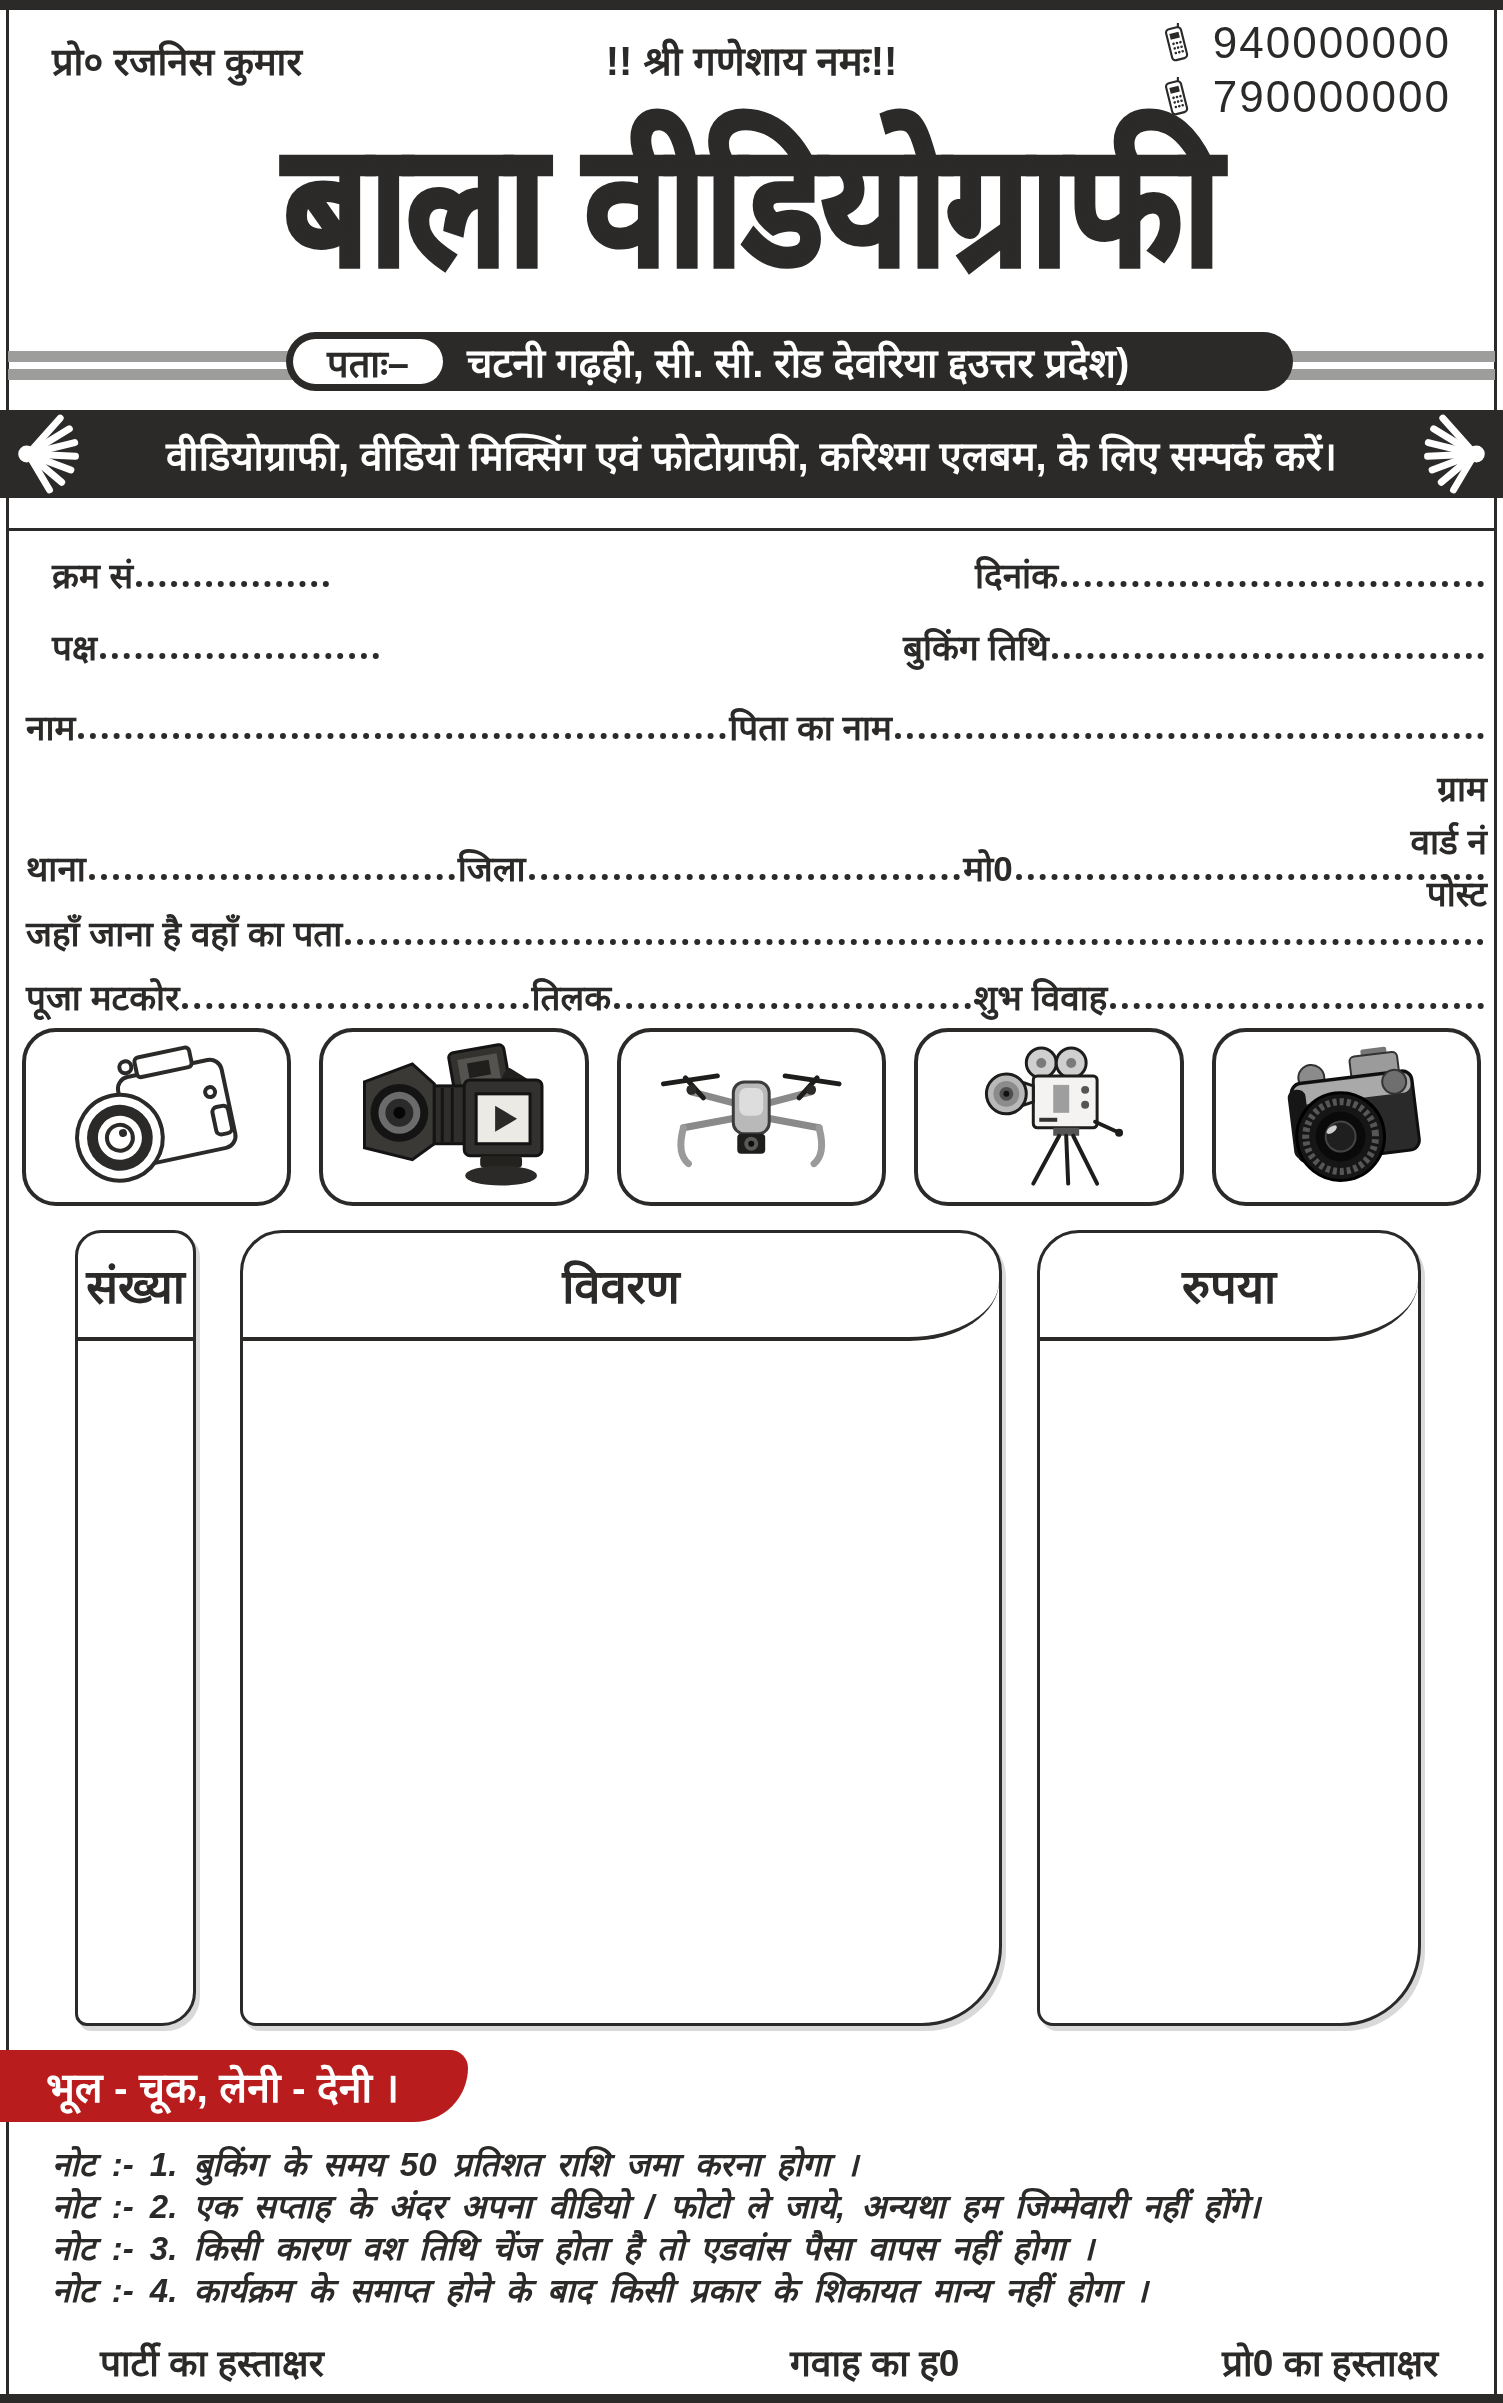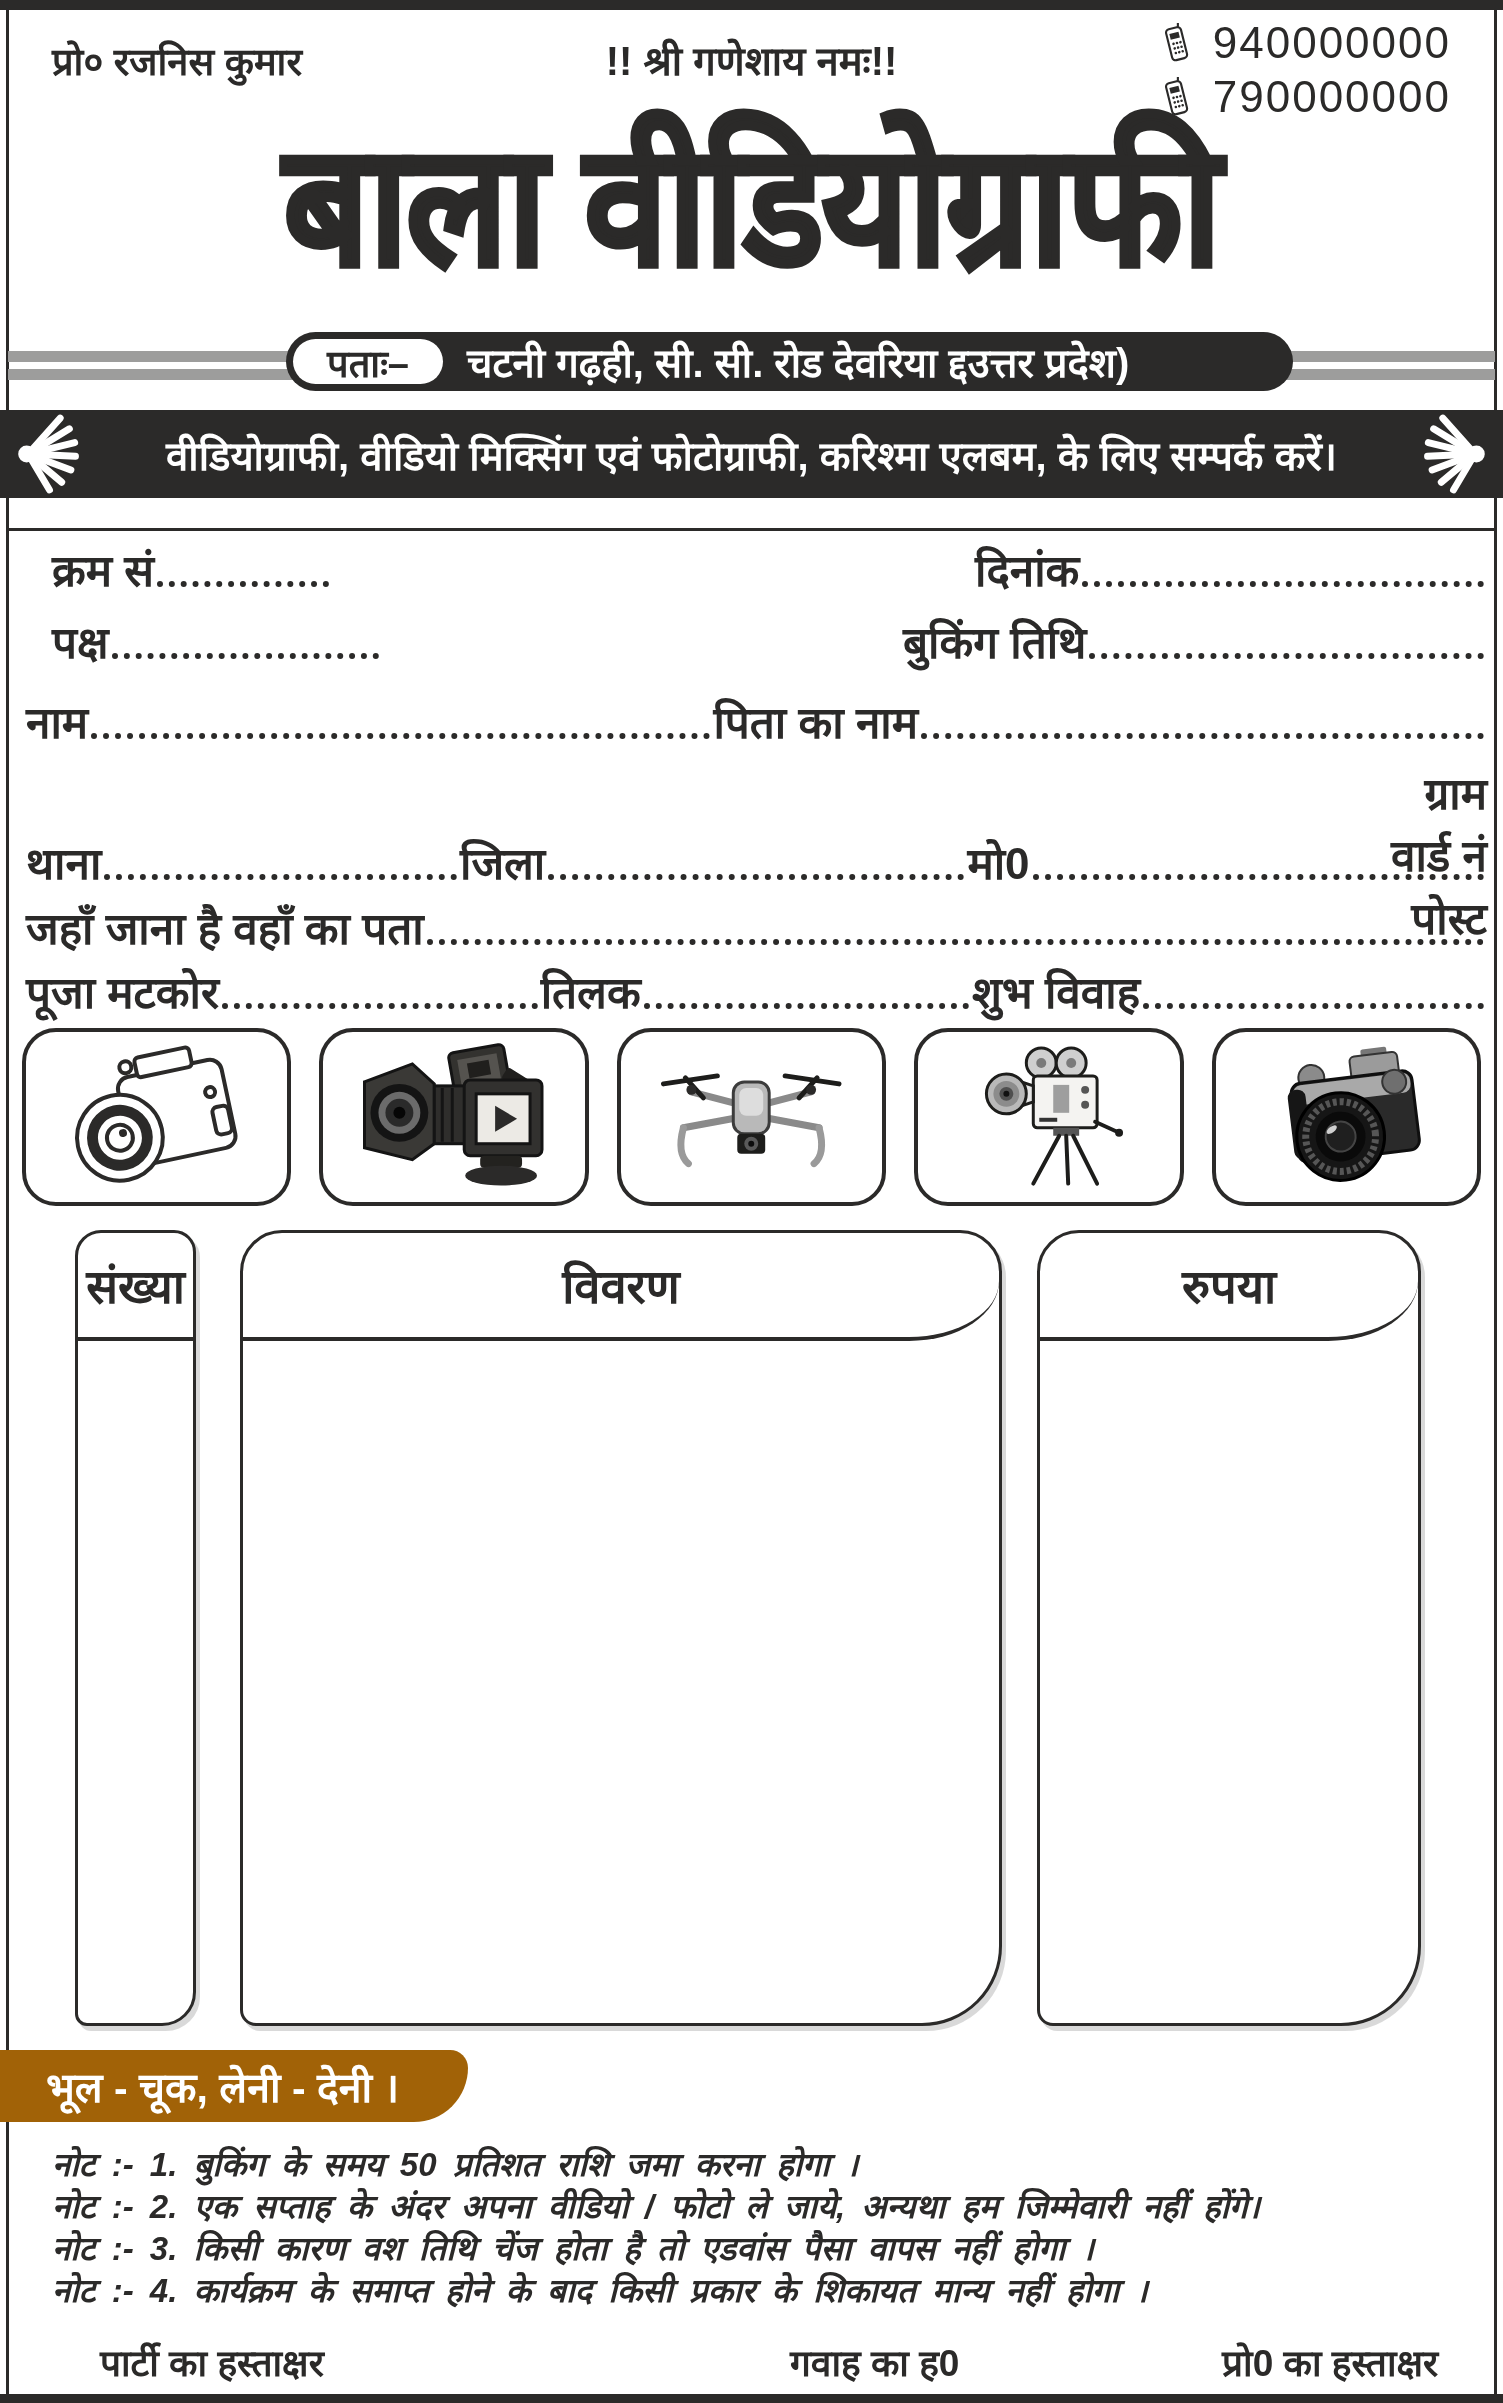--- a/index.html
+++ b/index.html
@@ -37,21 +37,21 @@
     display:flex;align-items:center;justify-content:center;font-size:38px;font-weight:800;color:#2b2a29;}
   .addr-txt{margin-left:24px;color:#ffffff;font-size:40px;font-weight:700;white-space:nowrap;}
 
   
   .banner{position:absolute;top:410px;left:0;right:0;height:88px;background:#2b2a29;
     display:flex;align-items:center;padding:0 10px;box-sizing:border-box;}
   .banner-text{flex:1;text-align:center;color:#ffffff;font-size:40px;font-weight:700;white-space:nowrap;}
   .fan{width:76px;height:84px;flex:0 0 auto;}
 
   
-  .fg{position:absolute;display:flex;align-items:flex-end;font-size:44px;font-weight:700;height:52px;}
+  .fg{position:absolute;display:flex;align-items:flex-end;font-size:35px;font-weight:700;height:52px;}
   .fg .lbl{white-space:nowrap;line-height:1.1;}
   .dt{border-bottom:6px dotted #2b2a29;margin:0 3px 8px 3px;}
   .g1a{top:543px;left:52px;width:280px;} .g1b{top:543px;left:975px;right:16px;}
   .g2a{top:615px;left:52px;width:330px;} .g2b{top:615px;left:903px;right:16px;}
   .g3{top:695px;left:26px;right:16px;}
   .g4{top:770px;left:26px;right:16px;flex-direction:column;}
   .g5{top:836px;left:26px;right:16px;}
   .g6{top:901px;left:26px;right:16px;}
   .g7{top:965px;left:26px;right:16px;}
   .f1{flex:1;} .f11{flex:1.1;} .f118{flex:1.18;} .f128{flex:1.28;}
@@ -68,21 +68,21 @@
     box-sizing:border-box;overflow:hidden;box-shadow:4px 5px 0 rgba(0,0,0,0.15);}
   .tc-sankhya{left:75px;width:121px;border-radius:26px 22px 34px 12px;}
   .tc-vivaran{left:240px;width:762px;border-radius:42px 42px 80px 16px;}
   .tc-rupaya{left:1037px;width:384px;border-radius:42px 42px 80px 16px;}
   .tc-head{height:104px;display:flex;align-items:center;justify-content:center;
     font-size:47px;font-weight:800;border-bottom:4px solid #2b2a29;}
   .tc-vivaran .tc-head,.tc-rupaya .tc-head{border-bottom-right-radius:90px 60px;}
   .tc-body{height:688px;}
 
   
-  .disc{position:absolute;top:2050px;left:0;width:468px;height:72px;background:#a16207;
+  .disc{position:absolute;top:2050px;left:0;width:468px;height:72px;background:#b91c1c;
     color:#fff;border-radius:0 28px 85px 0;display:flex;align-items:center;
     padding-left:46px;box-sizing:border-box;font-size:41px;font-weight:800;white-space:nowrap;}
 
   
   .notes{position:absolute;top:2144px;left:52px;right:50px;font-style:italic;}
   .note{font-size:33px;font-weight:700;line-height:42px;word-spacing:7px;white-space:nowrap;}
 
   
   .sig{position:absolute;top:2336px;font-size:37px;font-weight:800;white-space:nowrap;}
   .sig-party{left:100px;} .sig-witness{left:790px;} .sig-prop{left:1222px;}

